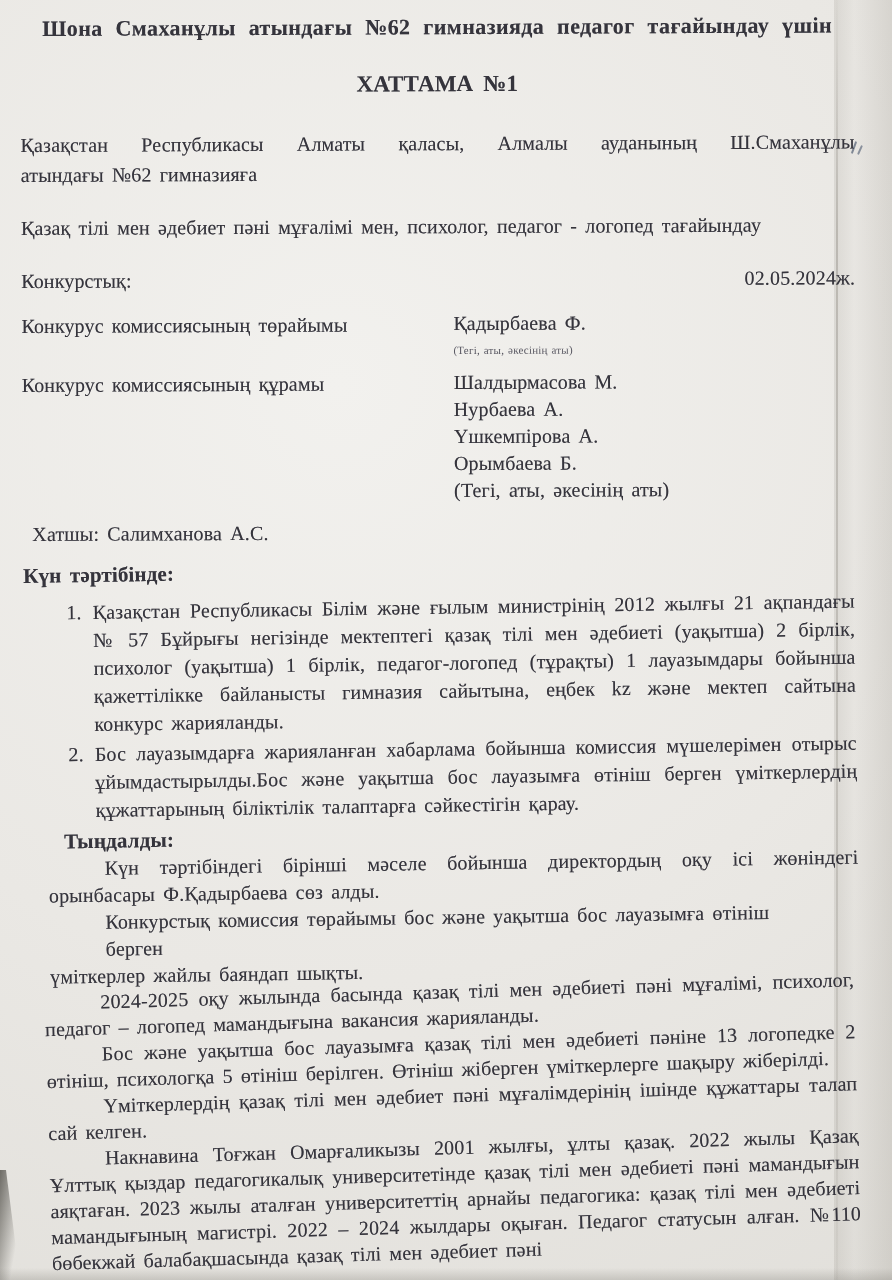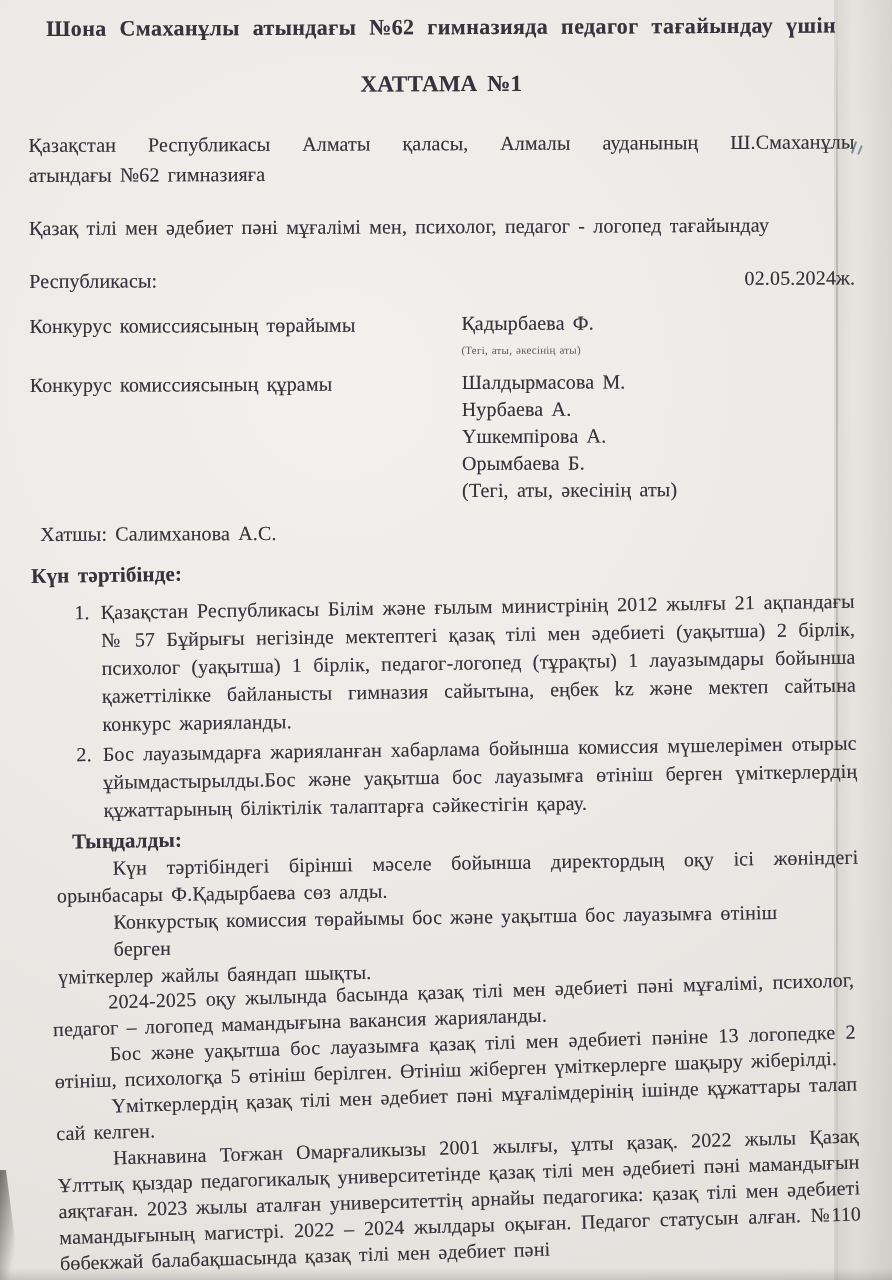--- a/index.html
+++ b/index.html
@@ -48,21 +48,21 @@
     content: ""; position: absolute; left: 3px; top: 3px; width: 2px; height: 13px;
     background: #7f8794; transform: rotate(20deg); border-radius: 2px;
   }
   .hand-mark::after {
     content: ""; position: absolute; left: 9px; top: 7px; width: 2px; height: 10px;
     background: #89909c; transform: rotate(24deg); border-radius: 2px;
   }
   
   .content {
     position: absolute; inset: 0;
-    padding: 14px 38px 0 28px;
+    padding: 14px 38px 0 20px;
     font-size: 20px; line-height: 28px;
     word-spacing: 3px; letter-spacing: 0.15px;
     text-shadow: 0 0 0.6px rgba(45,44,55,0.45);
   }
   .block-a { transform: rotate(-0.25deg); transform-origin: 0 0; }
   .block-b { transform: rotate(-0.85deg); transform-origin: 0 0; }
   .block-c { transform: rotate(-1.7deg); transform-origin: 0 0; }
 
   h1, h2, h3, p, ol, li, div { margin: 0; font-weight: normal; }
 
@@ -117,21 +117,21 @@
     <section class="block-a">
       <h1 class="doc-title">Шона Смаханұлы атындағы №62 гимназияда педагог тағайындау үшін</h1>
       <h2 class="protocol">ХАТТАМА №1</h2>
 
       <p class="loc1">Қазақстан Республикасы Алматы қаласы, Алмалы ауданының Ш.Смаханұлы</p>
       <p class="loc2">атындағы №62 гимназияға</p>
 
       <p class="subject">Қазақ тілі мен әдебиет пәні мұғалімі мен, психолог, педагог - логопед тағайындау</p>
 
       <div class="att-row">
-        <span>Республикасы:</span>
+        <span>Конкурстық:</span>
         <span>02.05.2024ж.</span>
       </div>
 
       <div class="commission">
         <div class="crow">
           <div class="clabel">Конкурус комиссиясының төрайымы</div>
           <div class="cval">
             <div>Қадырбаева Ф.</div>
             <div class="small-note">(Тегі, аты, әкесінің аты)</div>
           </div>

